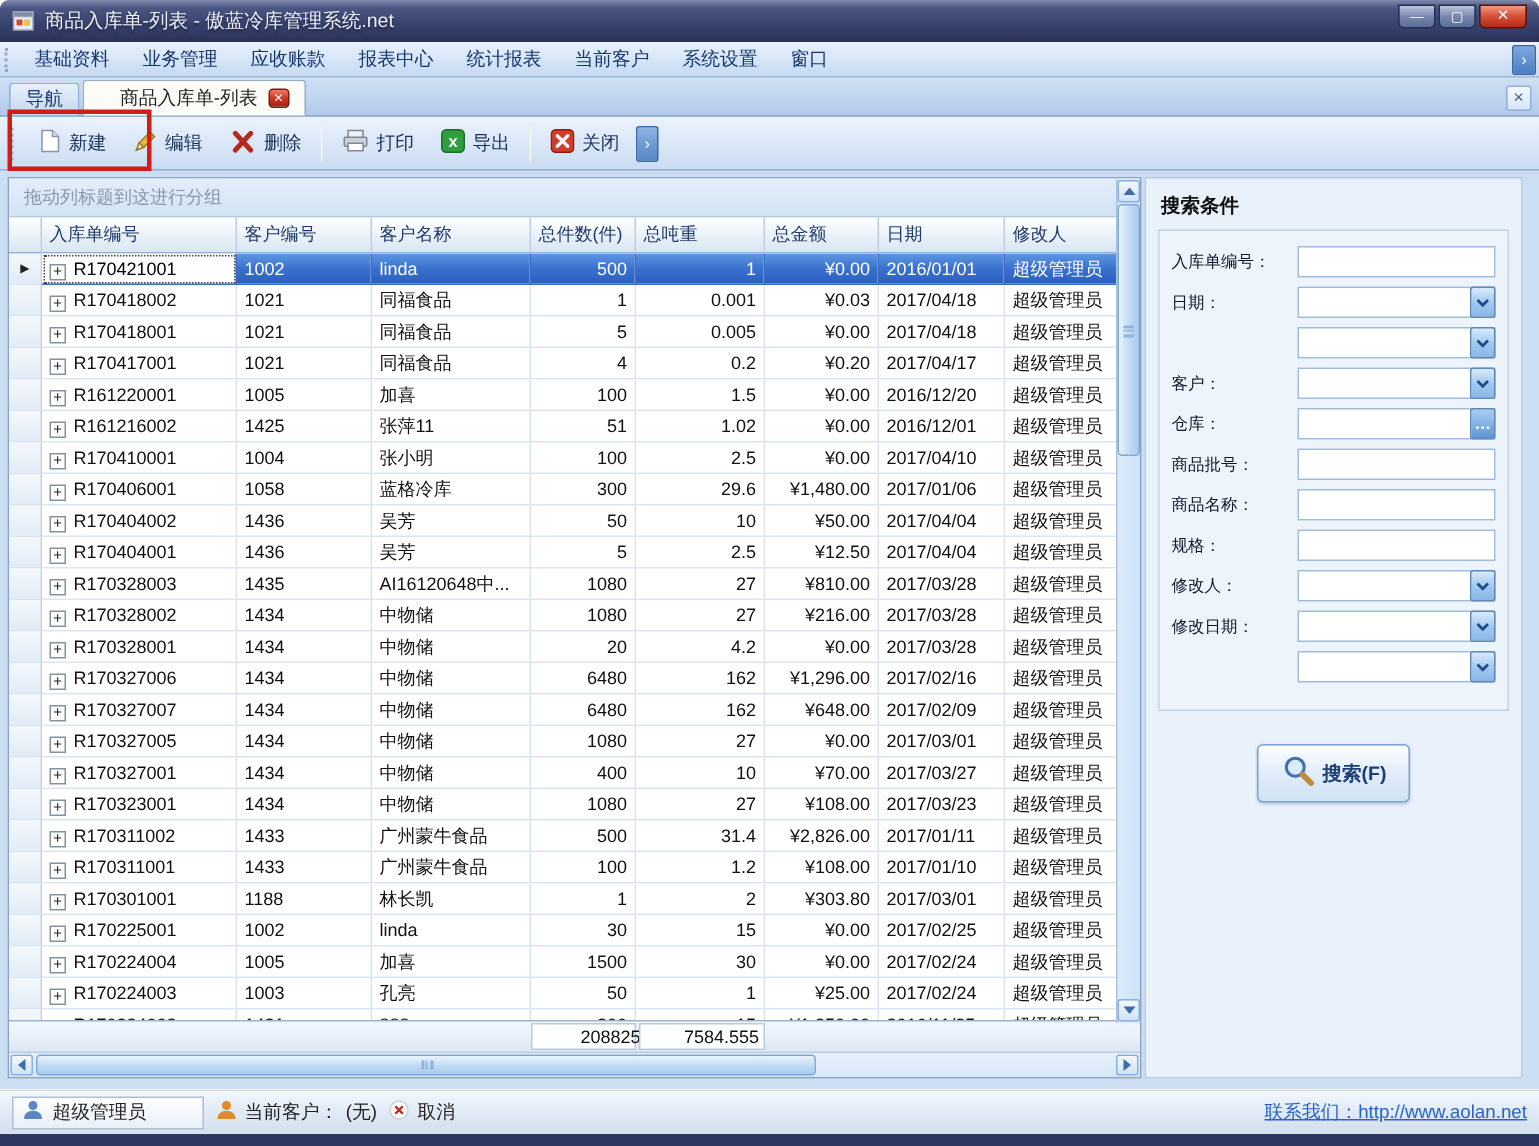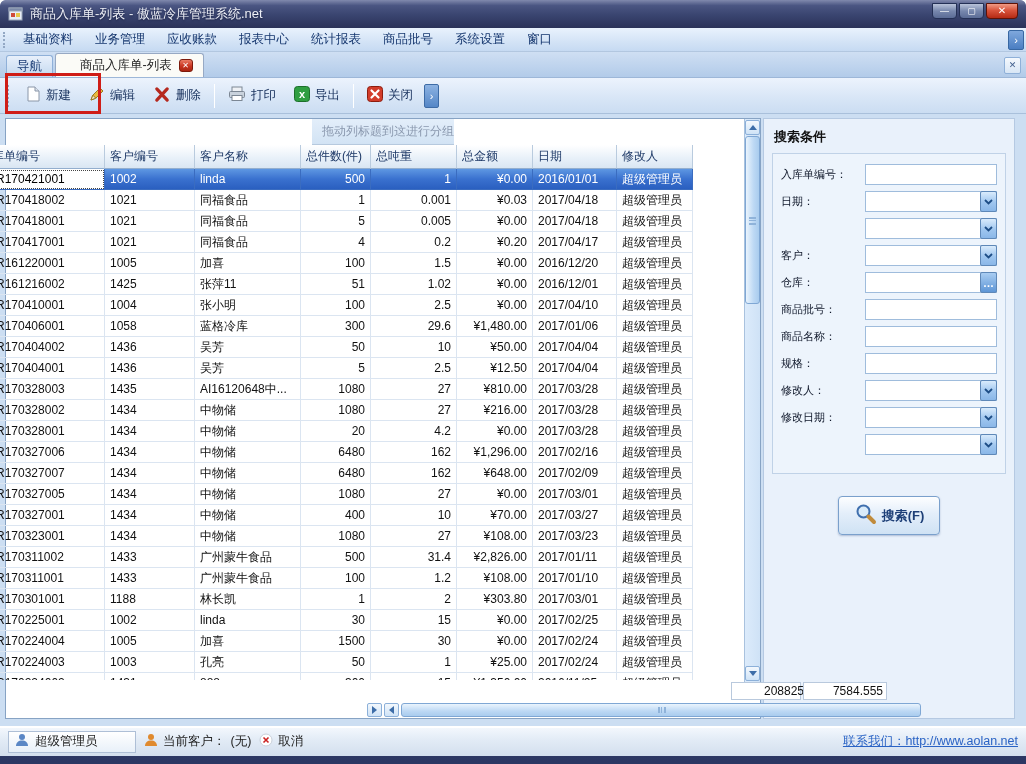--- a/index.html
+++ b/index.html
@@ -57,21 +57,21 @@
     background:linear-gradient(#8db3e3,#5486c6); border:1px solid #3d6ba6; border-radius:2px;
     color:#fff; text-align:center; line-height:22px; font-size:11px; }
   .annotation-box { position:absolute; left:5px; top:-5px; width:96px; height:41px;
     border:3px solid #cf1d17; z-index:6; pointer-events:none; }
 
   
   .main { height:612px; display:flex; padding:4px 5px 0; gap:2px; background:#ccdef2; }
 
   
   .grid-ctl { position:relative; width:756px; height:601px; background:#fff;
-    border:1px solid #87a3c4; display:flex; flex-direction:column;align-items:center; }
+    border:1px solid #87a3c4; display:flex; flex-direction:column; }
   .groupbar { height:26px; line-height:25px; padding-left:10px; font-size:12px; color:#8a98ae;
     background:linear-gradient(#e3eefa,#d2e3f4); border-bottom:1px solid #b6c9de; }
   .grid-body { position:relative; height:537px; overflow:hidden; }
   .grid-hdr { display:flex; height:24px; width:860px; }
   .hcell { flex:0 0 auto; padding:0 5px; line-height:23px; font-size:12px; color:#1f3a68;
     background:linear-gradient(#ffffff,#e9f1f9 55%,#d9e6f3);
     border-right:1px solid #b9cbde; border-bottom:1px solid #93aece;
     white-space:nowrap; overflow:hidden; }
   .rows-wrap { height:513px; overflow:hidden; width:740px; }
   .grid-row { display:flex; height:21px; }
@@ -177,21 +177,21 @@
   </div>
 
   <div class="menubar">
     <span class="grip"></span>
     <div class="menu-items">
         <div class="menu-item">基础资料</div>
         <div class="menu-item">业务管理</div>
         <div class="menu-item">应收账款</div>
         <div class="menu-item">报表中心</div>
         <div class="menu-item">统计报表</div>
-        <div class="menu-item">商品批号</div>
+        <div class="menu-item">当前客户</div>
         <div class="menu-item">系统设置</div>
         <div class="menu-item">窗口</div>
       </div>
     <div class="menu-overflow">›</div>
   </div>
 
   <div class="tabstrip">
     <div class="tab">
       <span>导航</span>
     </div>

